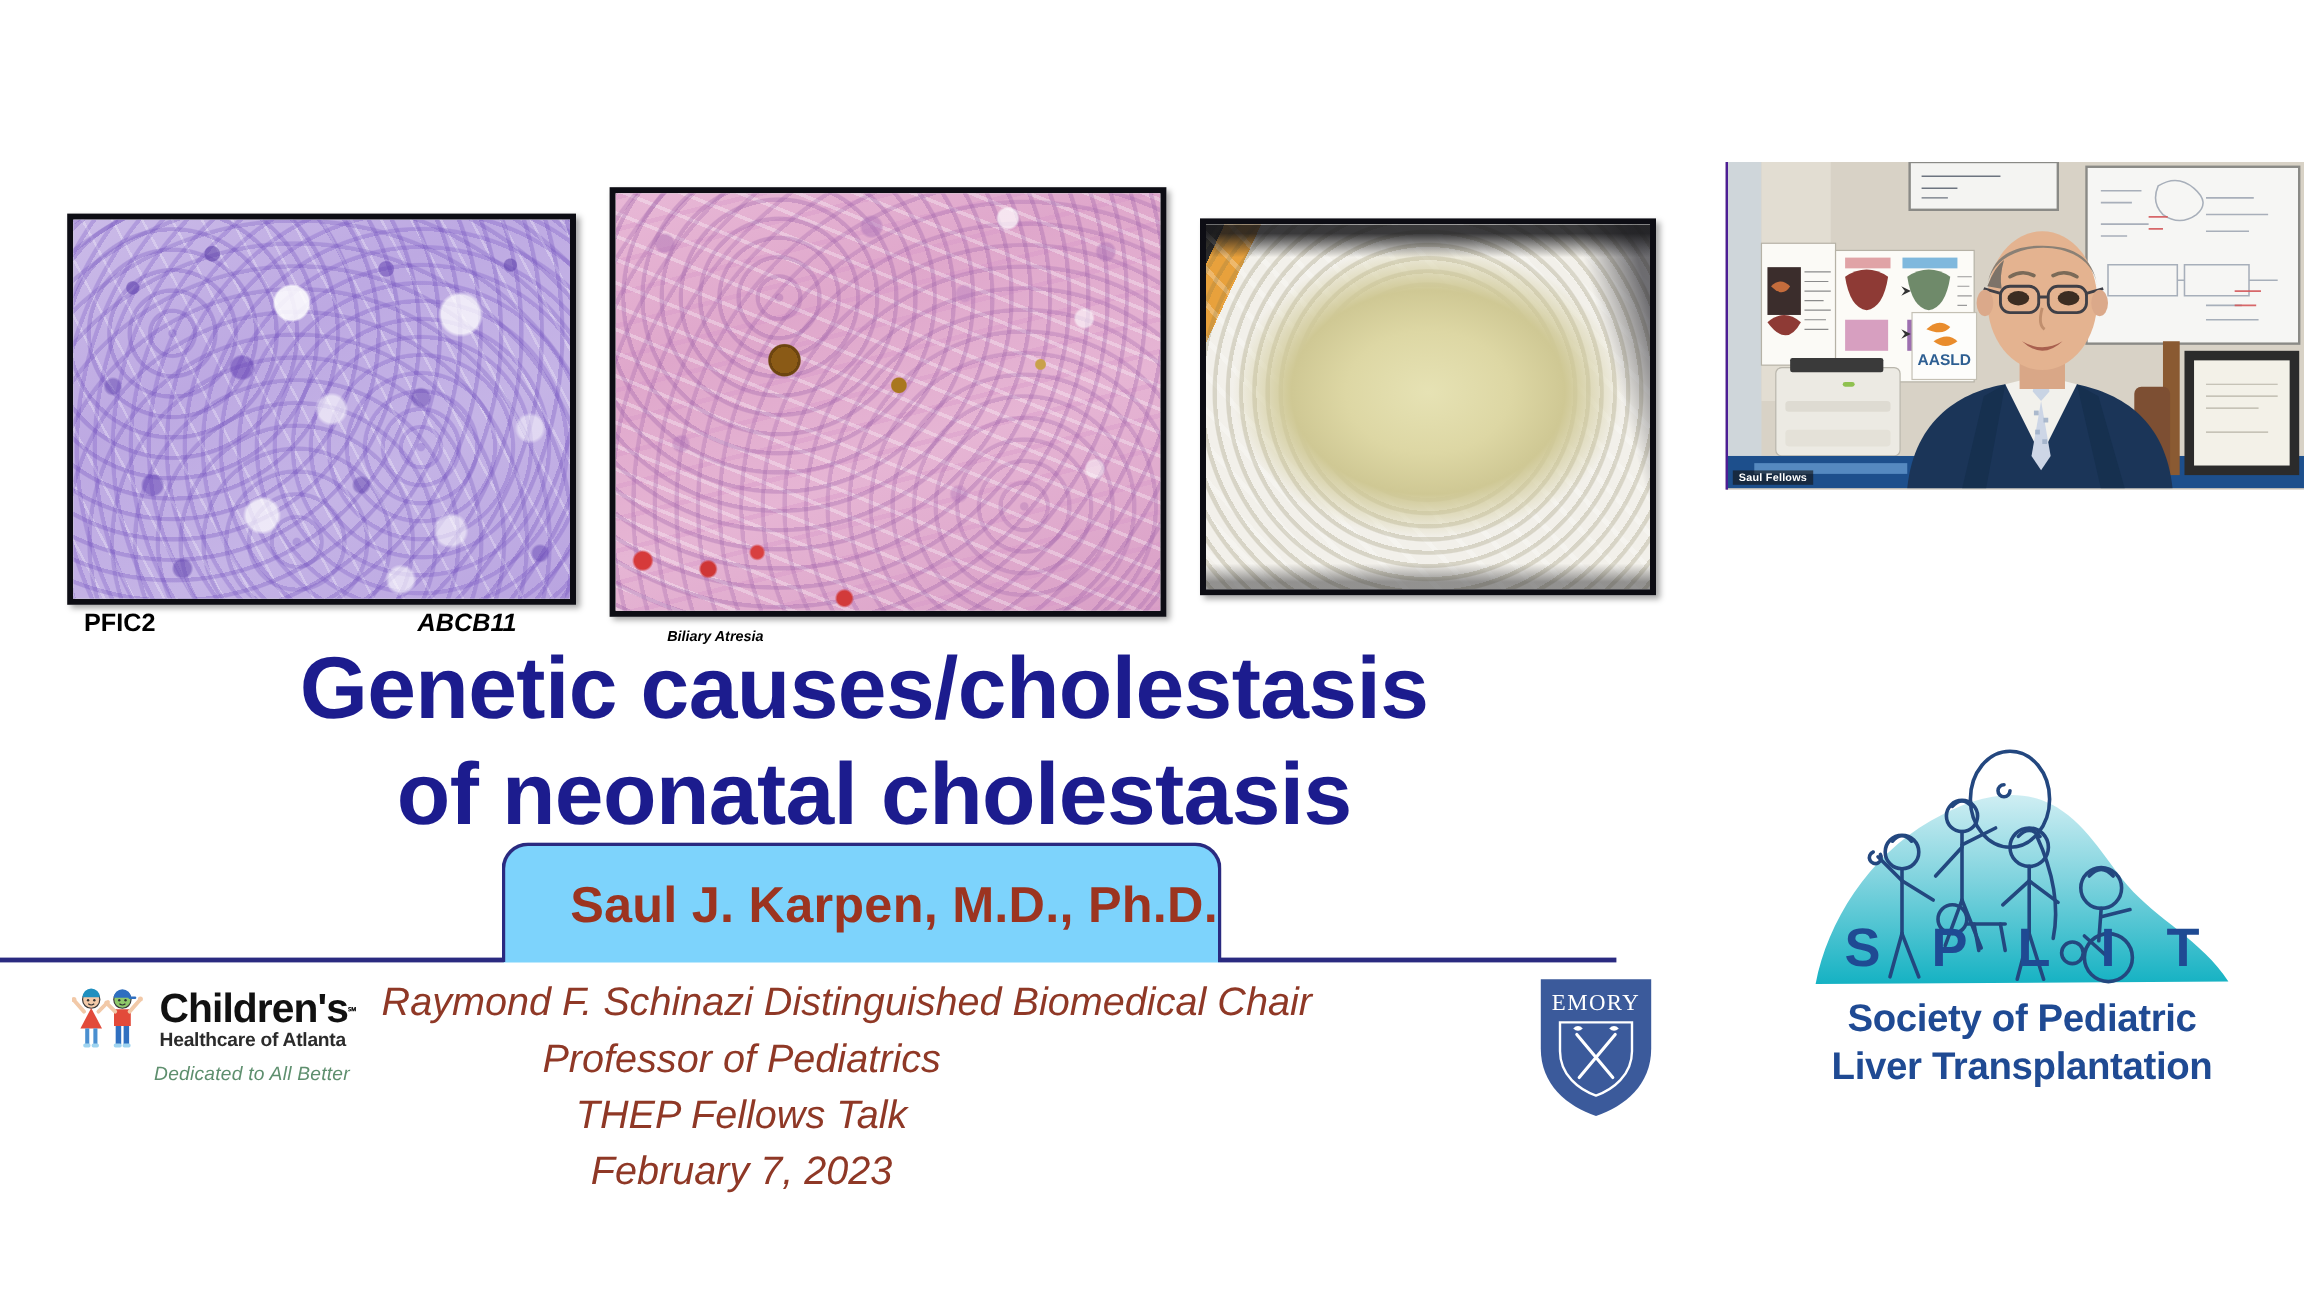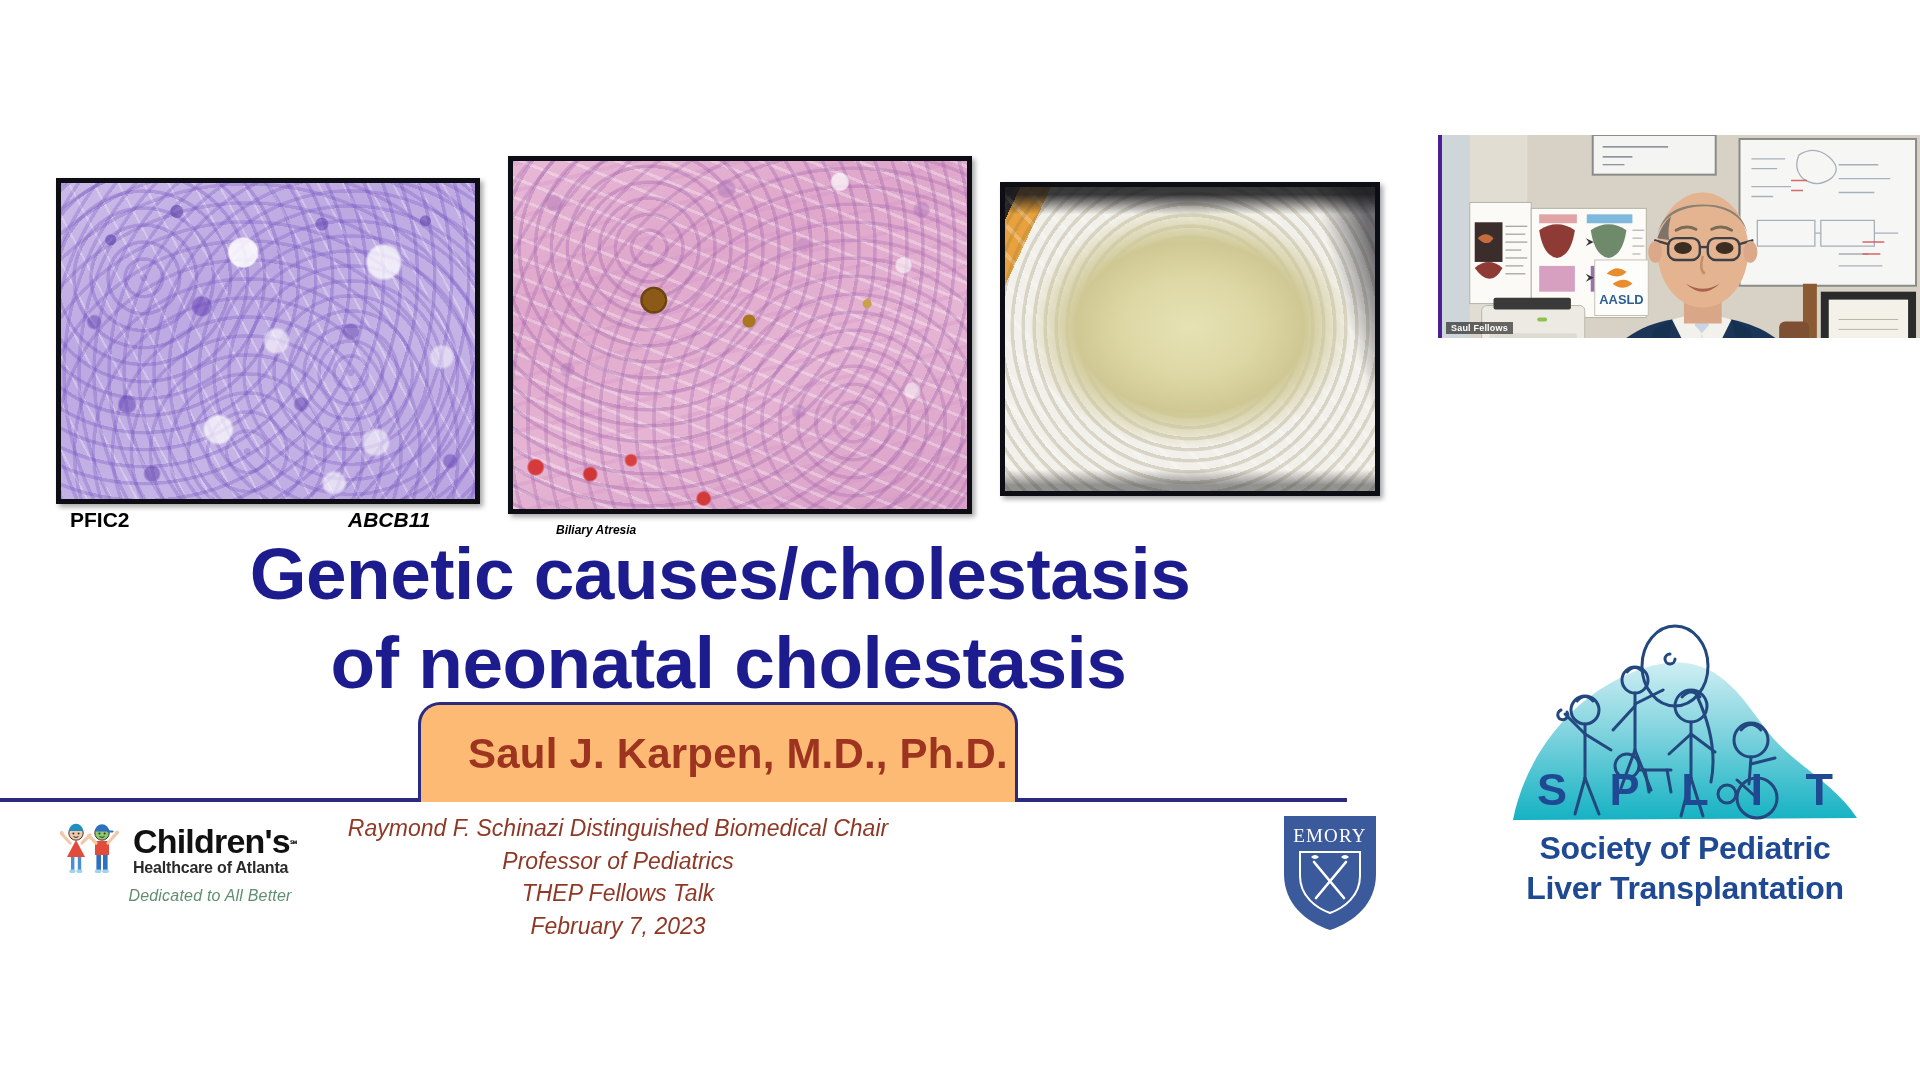--- a/index.html
+++ b/index.html
@@ -109,27 +109,27 @@
   #title .l2 { margin-top: 16px; padding-left: 17px; }
 
   
   #rule-wrap { position: absolute; left: 0; top: 690px; width: 1430px; height: 120px; }
   #rule-left   { position: absolute; left: 0;    top: 108px; width: 420px; height: 4px; background: #2a2a80; }
   #rule-right  { position: absolute; left: 1015px; top: 108px; width: 332px; height: 4px; background: #2a2a80; }
   #name-tab {
     position: absolute; left: 418px; top: 12px; width: 600px; height: 100px;
     border: 3px solid #2a2a80; border-bottom: none;
     border-top-left-radius: 22px; border-top-right-radius: 22px;
-    background: #fdba74; display: flex; align-items: center; justify-content: center; padding-left: 40px;
+    background: #7dd3fc; display: flex; align-items: center; justify-content: flex-end; padding-left: 40px;
   }
   #name-text { color: #9c3420; font-size: 42px; font-weight: bold; letter-spacing: .2px; }
 
   
   #creds { position: absolute; left: 318px; top: 812px; width: 600px; text-align: center;
-           color: #8f3826; font-style: italic; font-size: 23px; line-height: 1.42; }
+           color: #8f3826; font-style: italic; font-size: 33px; line-height: 1.42; }
   #creds div { white-space: nowrap; }
 
   
   #cha-logo { position: absolute; left: 60px; top: 822px; width: 300px; height: 110px; }
   .cha-row { display: flex; align-items: center; gap: 9px; }
   .cha-kids { width: 64px; height: 56px; flex: none; }
   .cha-word { line-height: 1; }
   #cha-name { font-size: 34px; font-weight: bold; color: #111; letter-spacing: -.8px; }
   #cha-sm   { font-size: 9px; vertical-align: super; color:#111; font-weight: bold;}
   #cha-sub  { font-size: 16px; font-weight: bold; color: #2b2b2b; letter-spacing: -.2px; margin-top: 2px;}
@@ -144,22 +144,22 @@
   #split-hill { position: absolute; left: 0; top: 0; width: 360px; height: 210px; }
   #split-word { position: absolute; left: 0; top: 146px; width: 360px; text-align: center;
                 color: #1f4a93; font-size: 45px; font-weight: bold; letter-spacing: 15px;
                 text-indent: 15px; }
   #split-l1 { position: absolute; left: 0; top: 212px; width: 360px; text-align: center;
               color: #1f4a93; font-size: 32px; font-weight: bold; letter-spacing: -.3px; }
   #split-l2 { position: absolute; left: 0; top: 252px; width: 360px; text-align: center;
               color: #1f4a93; font-size: 32px; font-weight: bold; letter-spacing: -.3px; }
 
   
-  #video-tile { position: absolute; left: 1438px; top: 135px; width: 482px; height: 203px;
-                overflow: hidden; background: #cdc6ba; border-left: 4px solid #4c1d95; }
+  #video-tile { position: absolute; left: 1438px; top: 135px; width: 482px; height: 273px;
+                overflow: hidden; background: #cdc6ba; border-left: 2px solid #4c1d95; }
   #video-scene { position: absolute; inset: 0; }
   #vid-name { position: absolute; left: 4px; bottom: 4px; padding: 1px 5px;
               background: rgba(20,20,20,.62); color: #fff; font-size: 9px;
               font-weight: bold; letter-spacing: .2px; }
 </style>
 </head>
 <body>
 
 <div id="stage">
 

